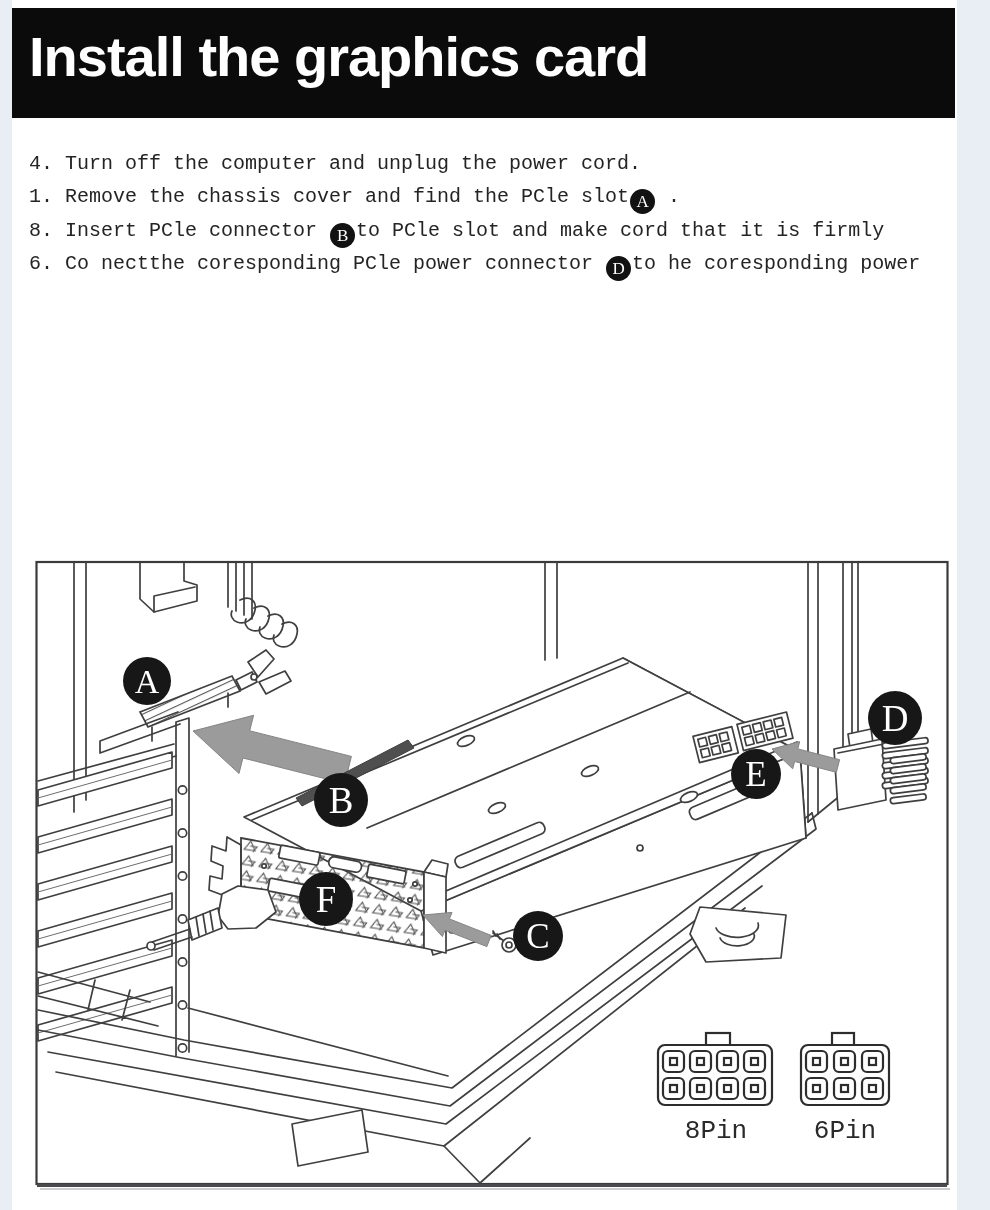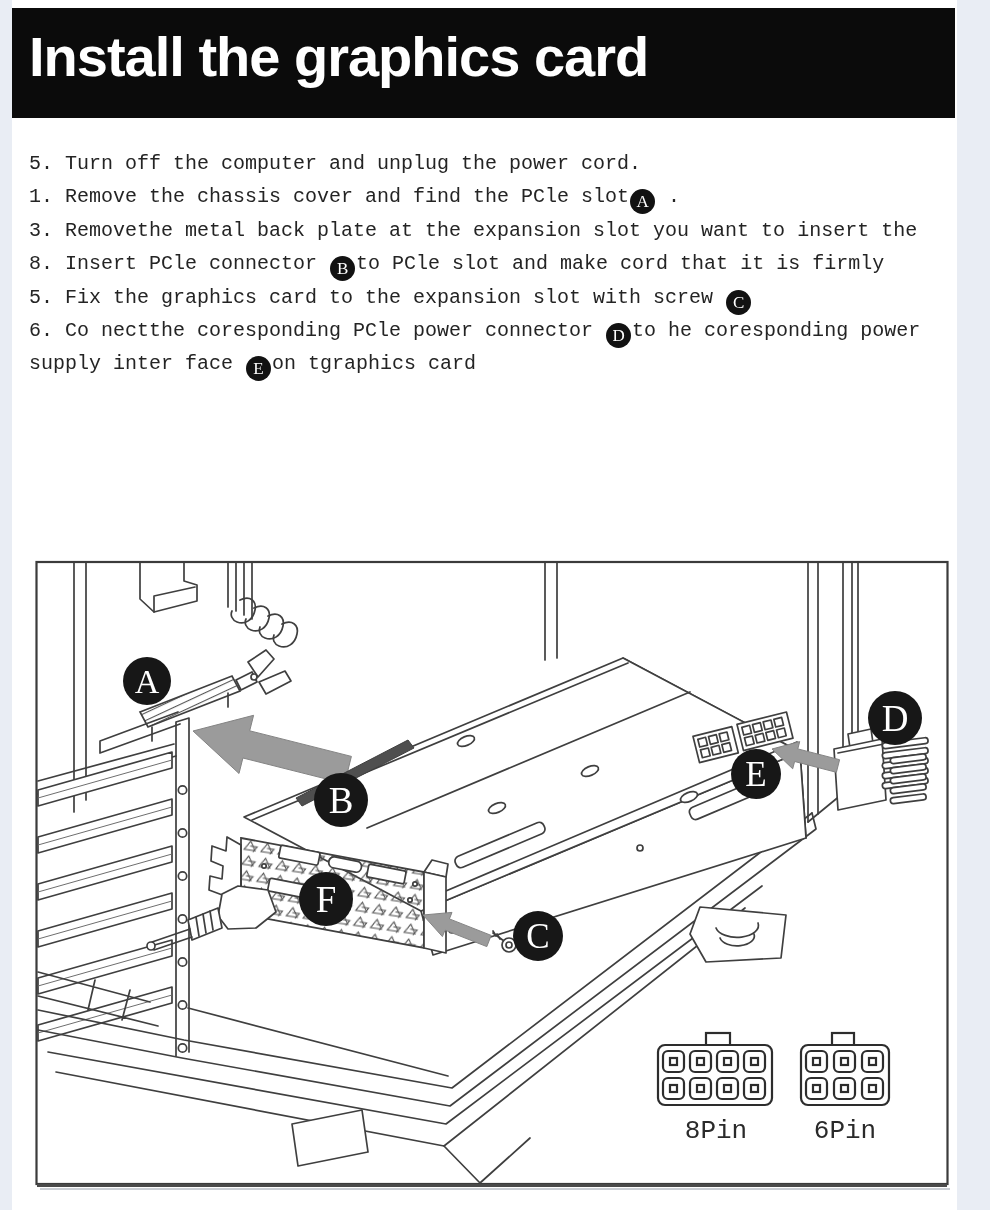--- a/index.html
+++ b/index.html
@@ -57,27 +57,24 @@
 </style>
 </head>
 <body>
 
 <div id="content">
   <div id="header">
     <div id="page-title">Install the graphics card</div>
   </div>
 
   <div id="instructions">
-      <div class="iline"><span>5. Turn off the computer and unplug the power cord.</span><span></span></div>
+      <div class="iline"><span>4. Turn off the computer and unplug the power cord.</span><span></span></div>
       <div class="iline"><span>1. Remove the chassis cover and find the PCle slot</span><span class="badge">A</span><span> .</span></div>
-      <div class="iline"><span>3. Removethe metal back plate at the expansion slot you want to insert the</span><span></span></div>
       <div class="iline"><span>8. Insert PCle connector </span><span class="badge">B</span><span>to PCle slot and make cord that it is firmly</span></div>
-      <div class="iline"><span>5. Fix the graphics card to the expansion slot with screw </span><span class="badge">C</span><span></span></div>
       <div class="iline"><span>6. Co nectthe coresponding PCle power connector </span><span class="badge">D</span><span>to he coresponding power</span></div>
-      <div class="iline"><span>supply inter face </span><span class="badge">E</span><span>on tgraphics card</span></div>
     </div>
 </div>
 
 <svg id="diagram-svg" width="990" height="1210" viewBox="0 0 990 1210" xmlns="http://www.w3.org/2000/svg">
   <defs>
     <pattern id="hatch" width="7" height="7" patternUnits="userSpaceOnUse" patternTransform="rotate(65)">
       <line x1="0" y1="0" x2="0" y2="7" stroke="#555" stroke-width="2.2"></line>
     </pattern>
     <pattern id="mesh" width="17" height="15" patternUnits="userSpaceOnUse" patternTransform="rotate(8)">
       <path d="M3,12 L8.5,3 L14,12 Z" fill="none" stroke="#4e4e4e" stroke-width="1.1"></path>

